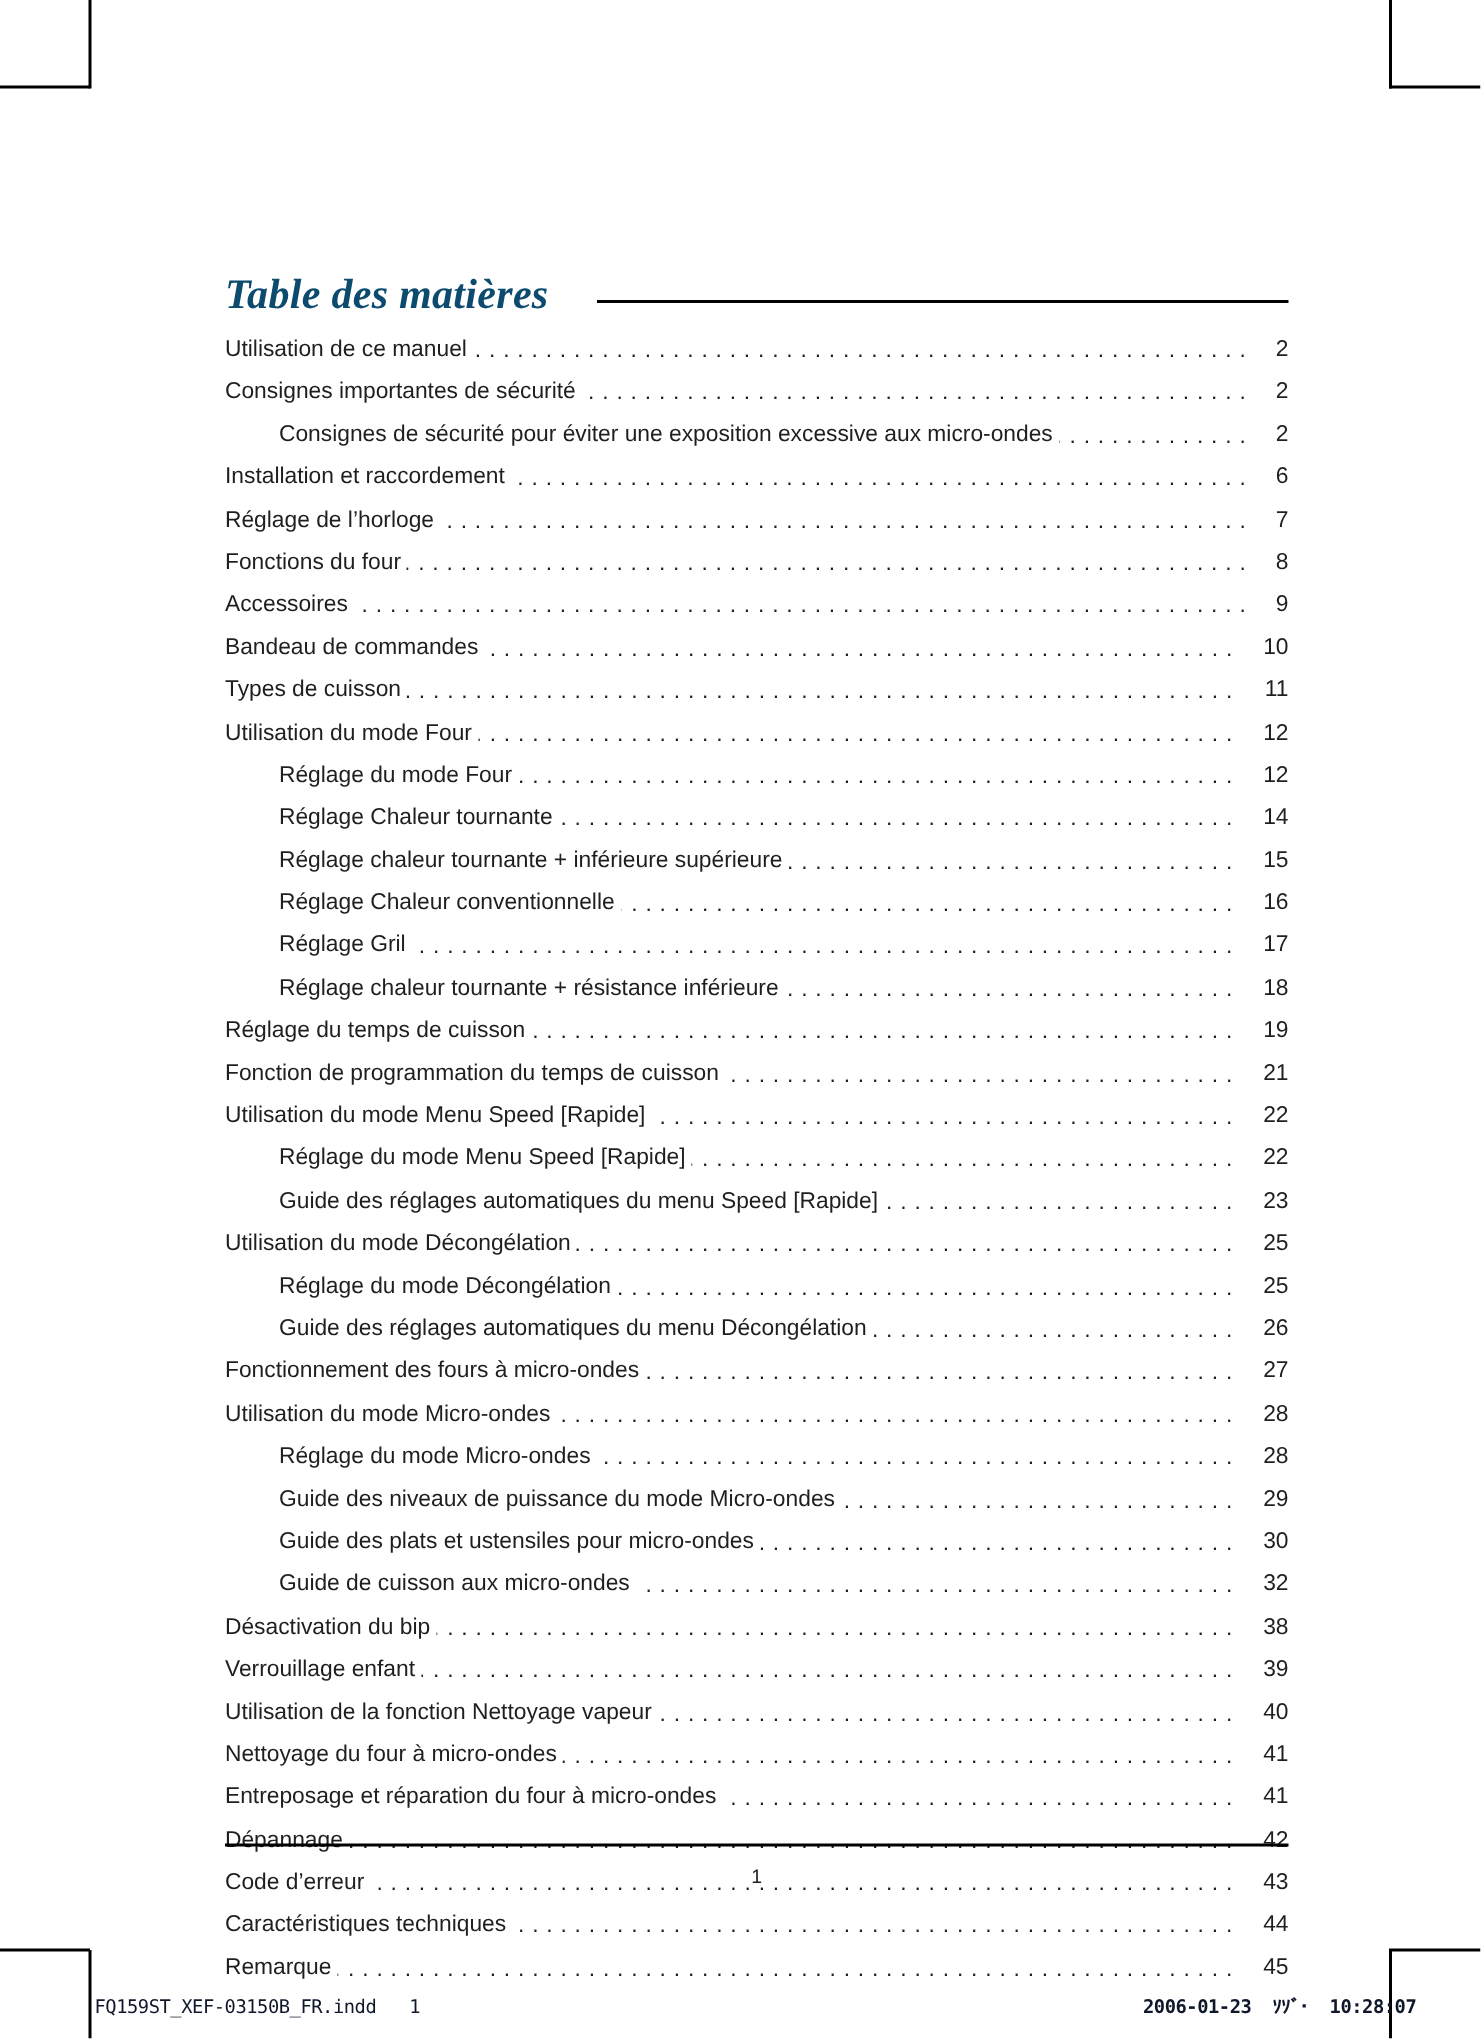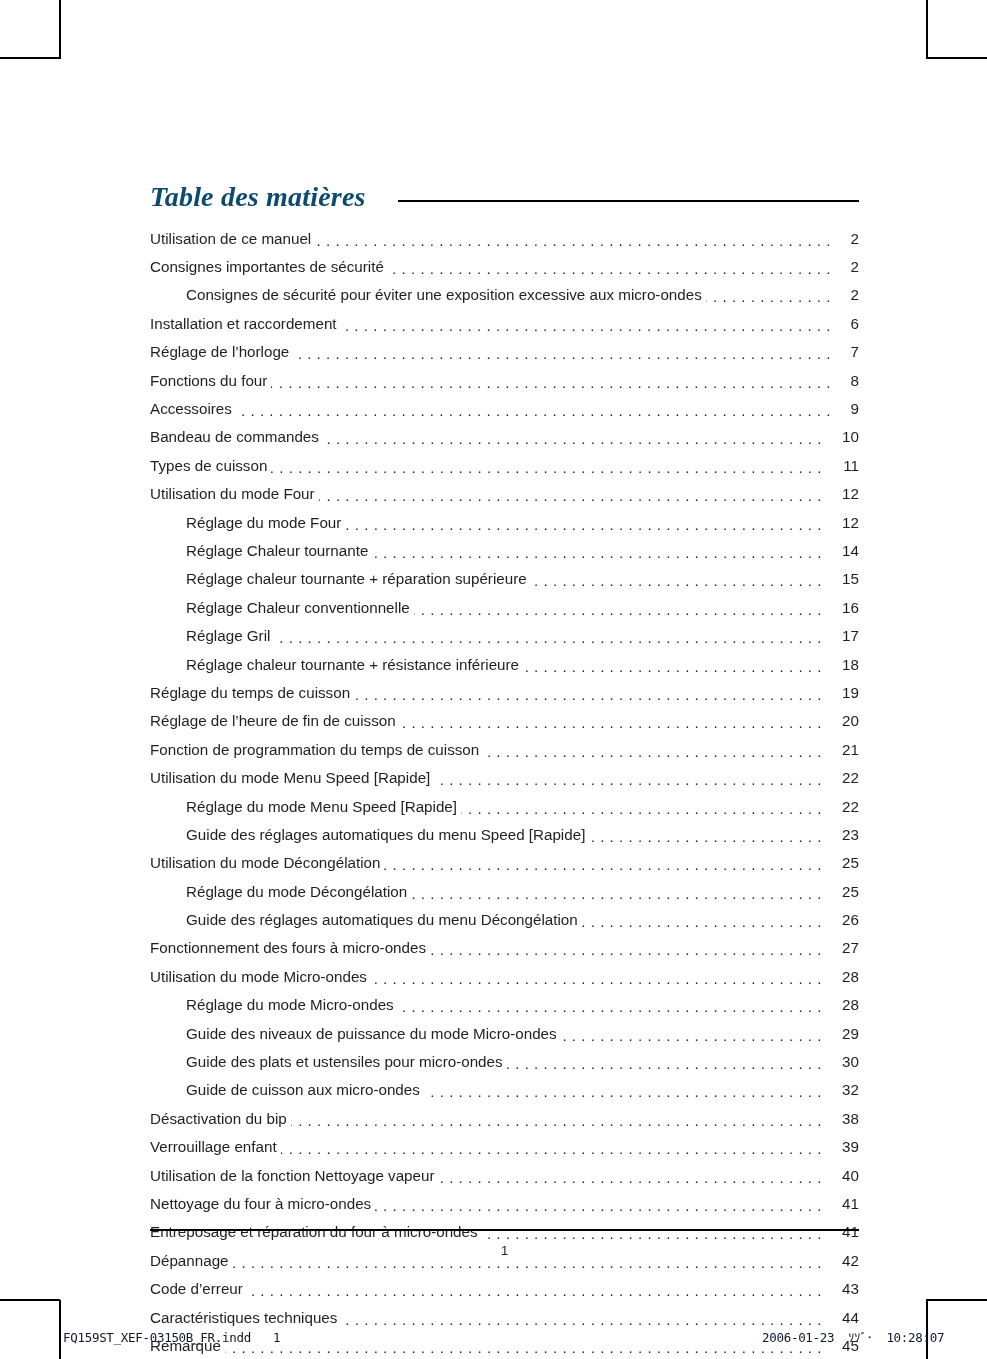--- a/index.html
+++ b/index.html
@@ -62,21 +62,21 @@
 
   
   .toc {
     position: absolute;
     left: 150px;
     top: 224px;
     width: 709px;
   }
   .toc-row {
     display: flex;
-    align-items: center;
+    align-items: flex-start;
     height: 28.4px;
     font-size: 15.2px;
     color: #1f1f1f;
     white-space: nowrap;
   }
   .toc-row.level-2 .toc-label { padding-left: 36px; }
 
   .toc-label {
     flex: 0 0 auto;
     padding-right: 4px;
@@ -130,21 +130,21 @@
   .slug {
     position: absolute;
     top: 1330px;
     font-family: "DejaVu Sans Mono", "Liberation Mono", monospace;
     font-size: 12.5px;
     color: #0f172a;
     white-space: nowrap;
     letter-spacing: -0.3px;
   }
   .slug-left  { left: 63px; }
-  .slug-right { left: 762px; }
+  .slug-right { left: 762px; font-weight: bold; }
   .slug-gap   { display: inline-block; width: 22px; }
   .slug-gap-s { display: inline-block; width: 14px; }
 </style>
 </head>
 <body>
 
 <div class="crop crop-v crop-tl-v"></div>
 <div class="crop crop-h crop-tl-h"></div>
 <div class="crop crop-v crop-tr-v"></div>
 <div class="crop crop-h crop-tr-h"></div>
@@ -213,21 +213,21 @@
       <span class="toc-label">Réglage du mode Four</span>
       <span class="toc-dots"></span>
       <span class="toc-page">12</span>
     </div>
     <div class="toc-row level-2 wide-page">
       <span class="toc-label">Réglage Chaleur tournante</span>
       <span class="toc-dots"></span>
       <span class="toc-page">14</span>
     </div>
     <div class="toc-row level-2 wide-page">
-      <span class="toc-label">Réglage chaleur tournante + réparation supérieure</span>
+      <span class="toc-label">Réglage chaleur tournante + inférieure supérieure</span>
       <span class="toc-dots"></span>
       <span class="toc-page">15</span>
     </div>
     <div class="toc-row level-2 wide-page">
       <span class="toc-label">Réglage Chaleur conventionnelle</span>
       <span class="toc-dots"></span>
       <span class="toc-page">16</span>
     </div>
     <div class="toc-row level-2 wide-page">
       <span class="toc-label">Réglage Gril</span>
@@ -236,25 +236,20 @@
     </div>
     <div class="toc-row level-2 wide-page">
       <span class="toc-label">Réglage chaleur tournante + résistance inférieure</span>
       <span class="toc-dots"></span>
       <span class="toc-page">18</span>
     </div>
     <div class="toc-row level-1 wide-page">
       <span class="toc-label">Réglage du temps de cuisson</span>
       <span class="toc-dots"></span>
       <span class="toc-page">19</span>
-    </div>
-    <div class="toc-row level-1 wide-page">
-      <span class="toc-label">Réglage de l’heure de fin de cuisson</span>
-      <span class="toc-dots"></span>
-      <span class="toc-page">20</span>
     </div>
     <div class="toc-row level-1 wide-page">
       <span class="toc-label">Fonction de programmation du temps de cuisson</span>
       <span class="toc-dots"></span>
       <span class="toc-page">21</span>
     </div>
     <div class="toc-row level-1 wide-page">
       <span class="toc-label">Utilisation du mode Menu Speed [Rapide]</span>
       <span class="toc-dots"></span>
       <span class="toc-page">22</span>

